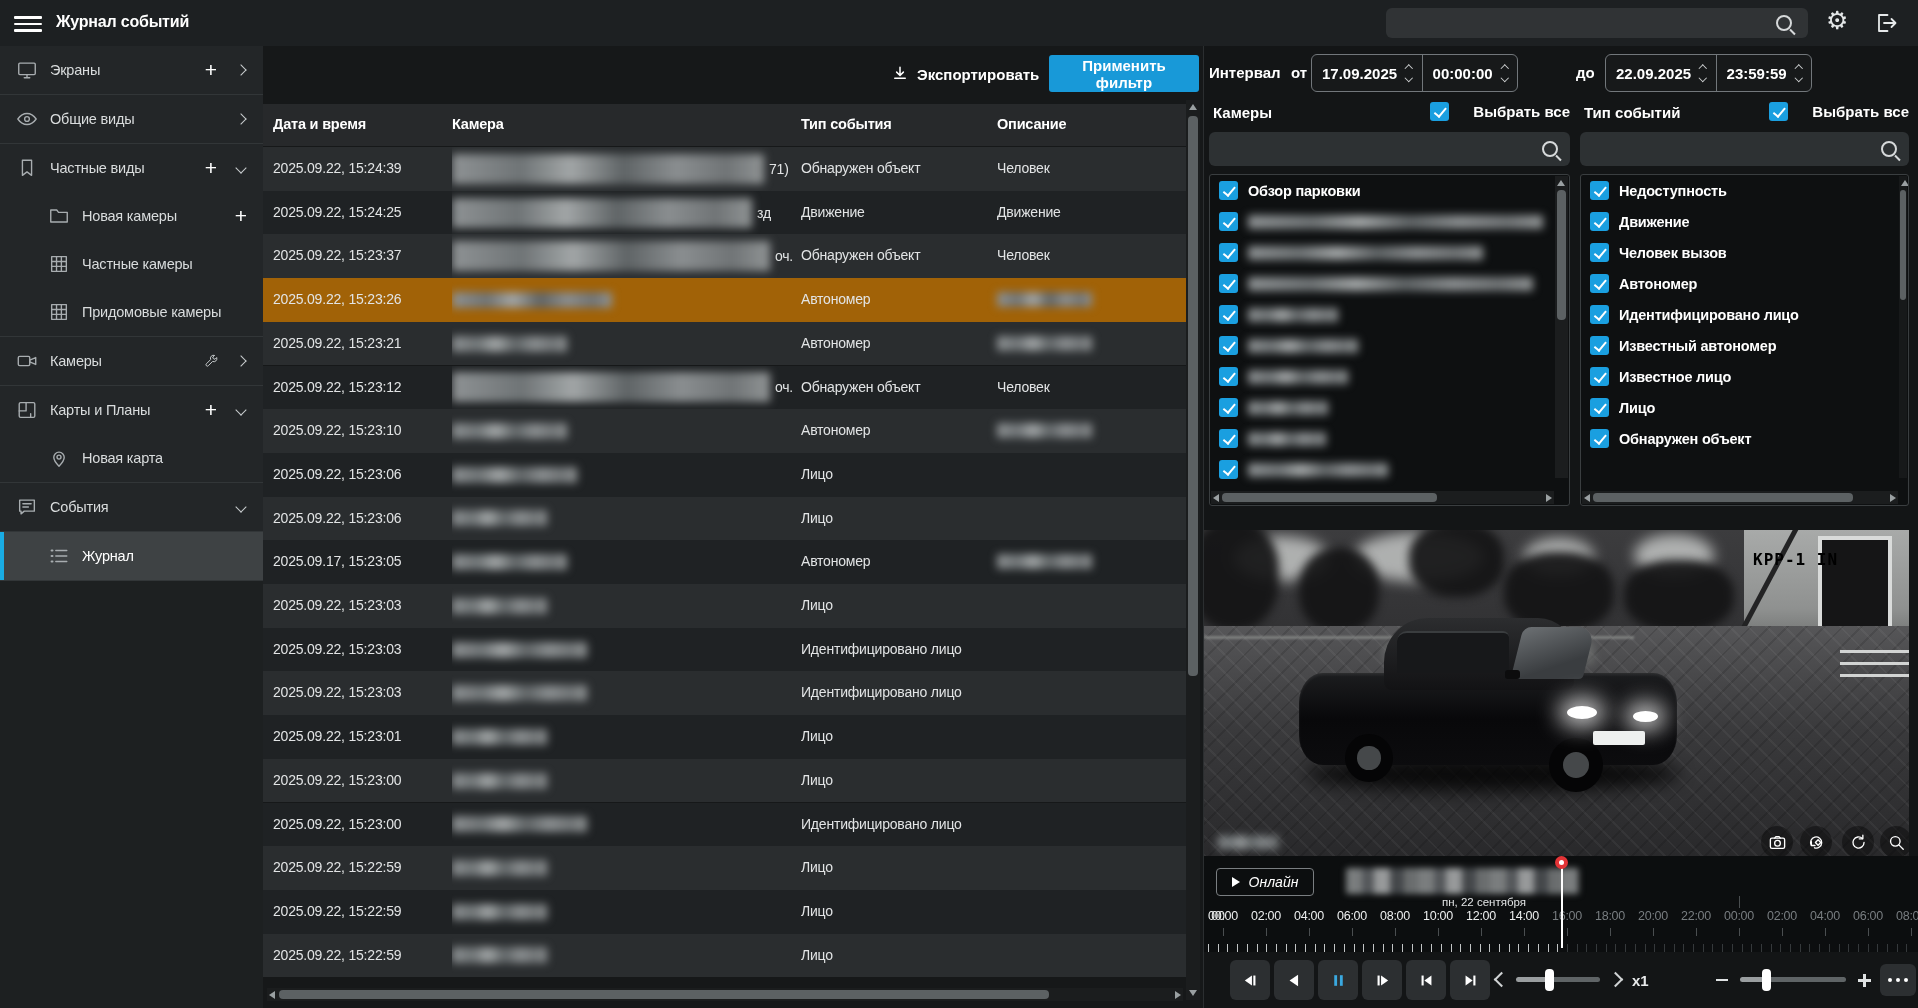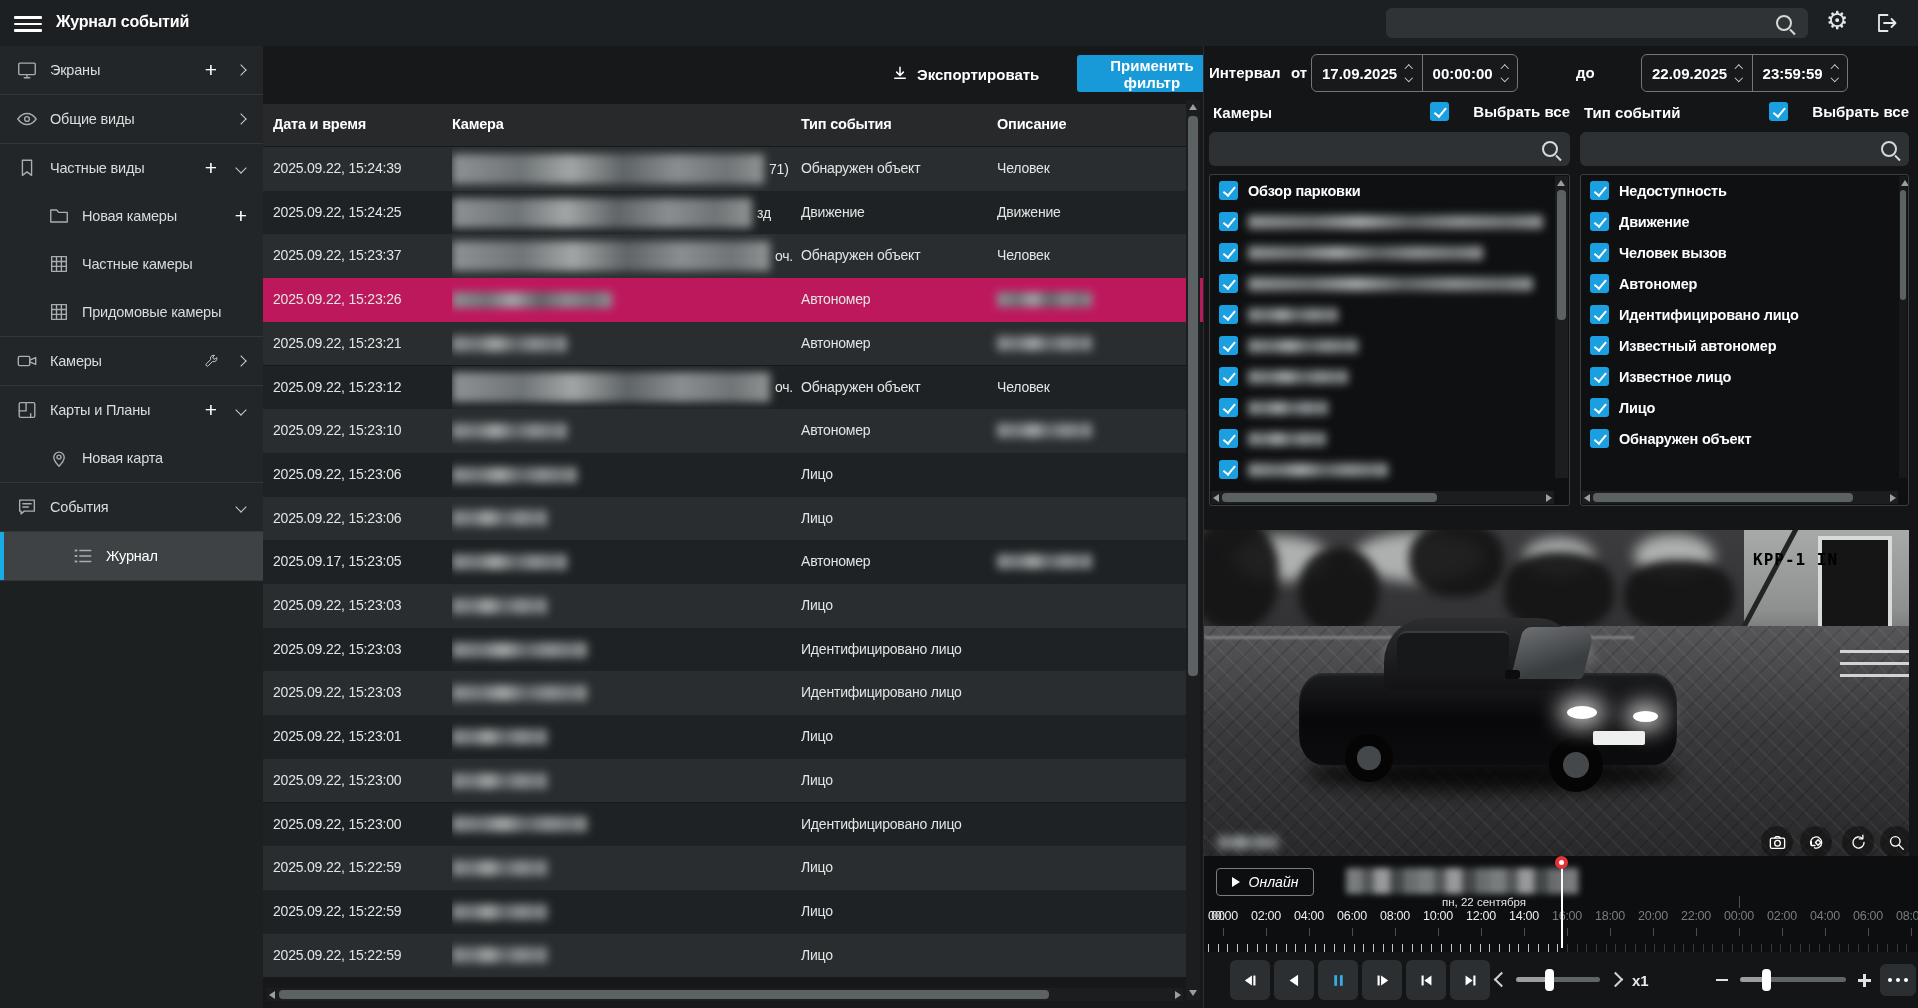--- a/index.html
+++ b/index.html
@@ -31,27 +31,27 @@
   .act{display:inline-flex;align-items:center;justify-content:center;width:16px;height:16px;cursor:pointer;}
   .plus{font-size:21px;font-weight:300;color:#fff;line-height:14px;}
   .chev{display:inline-block;width:7px;height:7px;border-right:1.8px solid #c9cdcf;border-bottom:1.8px solid #c9cdcf;}
   .chev.r{transform:rotate(-45deg);}
   .chev.d{transform:rotate(45deg);}
   .wrenchsvg svg{width:18px;height:18px;fill:none;stroke:#c9cdcf;stroke-width:1.5;}
   
   .tablezone{position:absolute;left:263px;top:46px;width:940px;height:962px;background:#161819;}
   .btn-export{position:absolute;left:622px;top:12px;height:32px;display:flex;align-items:center;gap:8px;background:none;border:none;color:#fff;font-weight:bold;font-size:15px;font-family:inherit;cursor:pointer;}
   .btn-export svg{width:18px;height:18px;fill:none;stroke:#fff;stroke-width:2;stroke-linecap:round;}
-  .btn-apply{position:absolute;left:786px;top:9px;width:150px;height:37px;background:#1899d8;color:#fff;border:none;border-radius:3px;font-weight:bold;font-size:15px;font-family:inherit;cursor:pointer;margin-left:28px;}
+  .btn-apply{position:absolute;left:786px;top:9px;width:150px;height:37px;background:#1899d8;color:#fff;border:none;border-radius:3px;font-weight:bold;font-size:15px;font-family:inherit;cursor:pointer;}
   .thead{position:absolute;left:0;top:58px;width:923px;height:42px;background:#27292b;}
   .th{position:absolute;top:12px;font-size:14.5px;font-weight:bold;color:#fff;letter-spacing:-0.2px;}
   .trow{position:absolute;left:0;width:923px;height:43.7px;}
   .trow.odd{background:#2a2d2f;}
   .trow.even{background:#1f2224;}
-  .trow.sel{background:#be185d;padding-left:37px;}
+  .trow.sel{background:#a16207;}
   .td{position:absolute;top:13px;font-size:14px;color:#e2e4e5;letter-spacing:-0.2px;white-space:nowrap;}
   .td.dt{left:10px;}
   .camcell{position:absolute;left:189px;top:0;height:100%;width:342px;display:flex;align-items:center;gap:5px;overflow:hidden;}
   .td.ty{left:538px;}
   .td.de{left:734px;}
   .blur{background:linear-gradient(90deg,#8e9294,#6f7476 22%,#a2a6a7 38%,#5f6466 55%,#8a8e90 72%,#707476 88%,#909495);filter:blur(4px);border-radius:2px;flex:0 0 auto;}
   .descblur{position:absolute;left:734px;top:14px;width:95px;height:15px;}
   
   .vscroll{position:absolute;left:923px;top:54px;width:14px;height:900px;background:#1b1d1e;}
   .vthumb{position:absolute;left:2px;width:10px;background:#5c6163;border-radius:4px;}
@@ -322,21 +322,21 @@
           </svg>
         </span>
         <span class="slabel">События</span>
         <span class="sactions">
           <span class="act">
             <span class="chev d"></span>
           </span>
         </span>
       </div>
       <div class="side-div"></div>
-      <div class="side-item sel" style="padding-left: 72px;">
+      <div class="side-item sel" style="padding-left: 48px;">
         <span class="sicon">
           <svg viewBox="0 0 24 24">
             <path d="M8.5 6h12M8.5 12h12M8.5 18h12"></path>
             <path d="M4 6h.8M4 12h.8M4 18h.8" stroke-width="2.4"></path>
           </svg>
         </span>
         <span class="slabel">Журнал</span>
         <span class="sactions"></span>
       </div>
       <div class="side-div"></div>
@@ -530,21 +530,21 @@
         </div>
         <div class="dtcell">
           <span>00:00:00</span>
           <span class="spin">
               <span class="chev u"></span>
               <span class="chev dwn"></span>
             </span>
         </div>
       </div>
       <span class="ilabel" style="left:372px;">до</span>
-      <div class="dtgroup" style="left:401px;margin-left:36px;">
+      <div class="dtgroup" style="left:401px;">
         <div class="dtcell">
           <span>22.09.2025</span>
           <span class="spin">
               <span class="chev u"></span>
               <span class="chev dwn"></span>
             </span>
         </div>
         <div class="dtcell">
           <span>23:59:59</span>
           <span class="spin">

